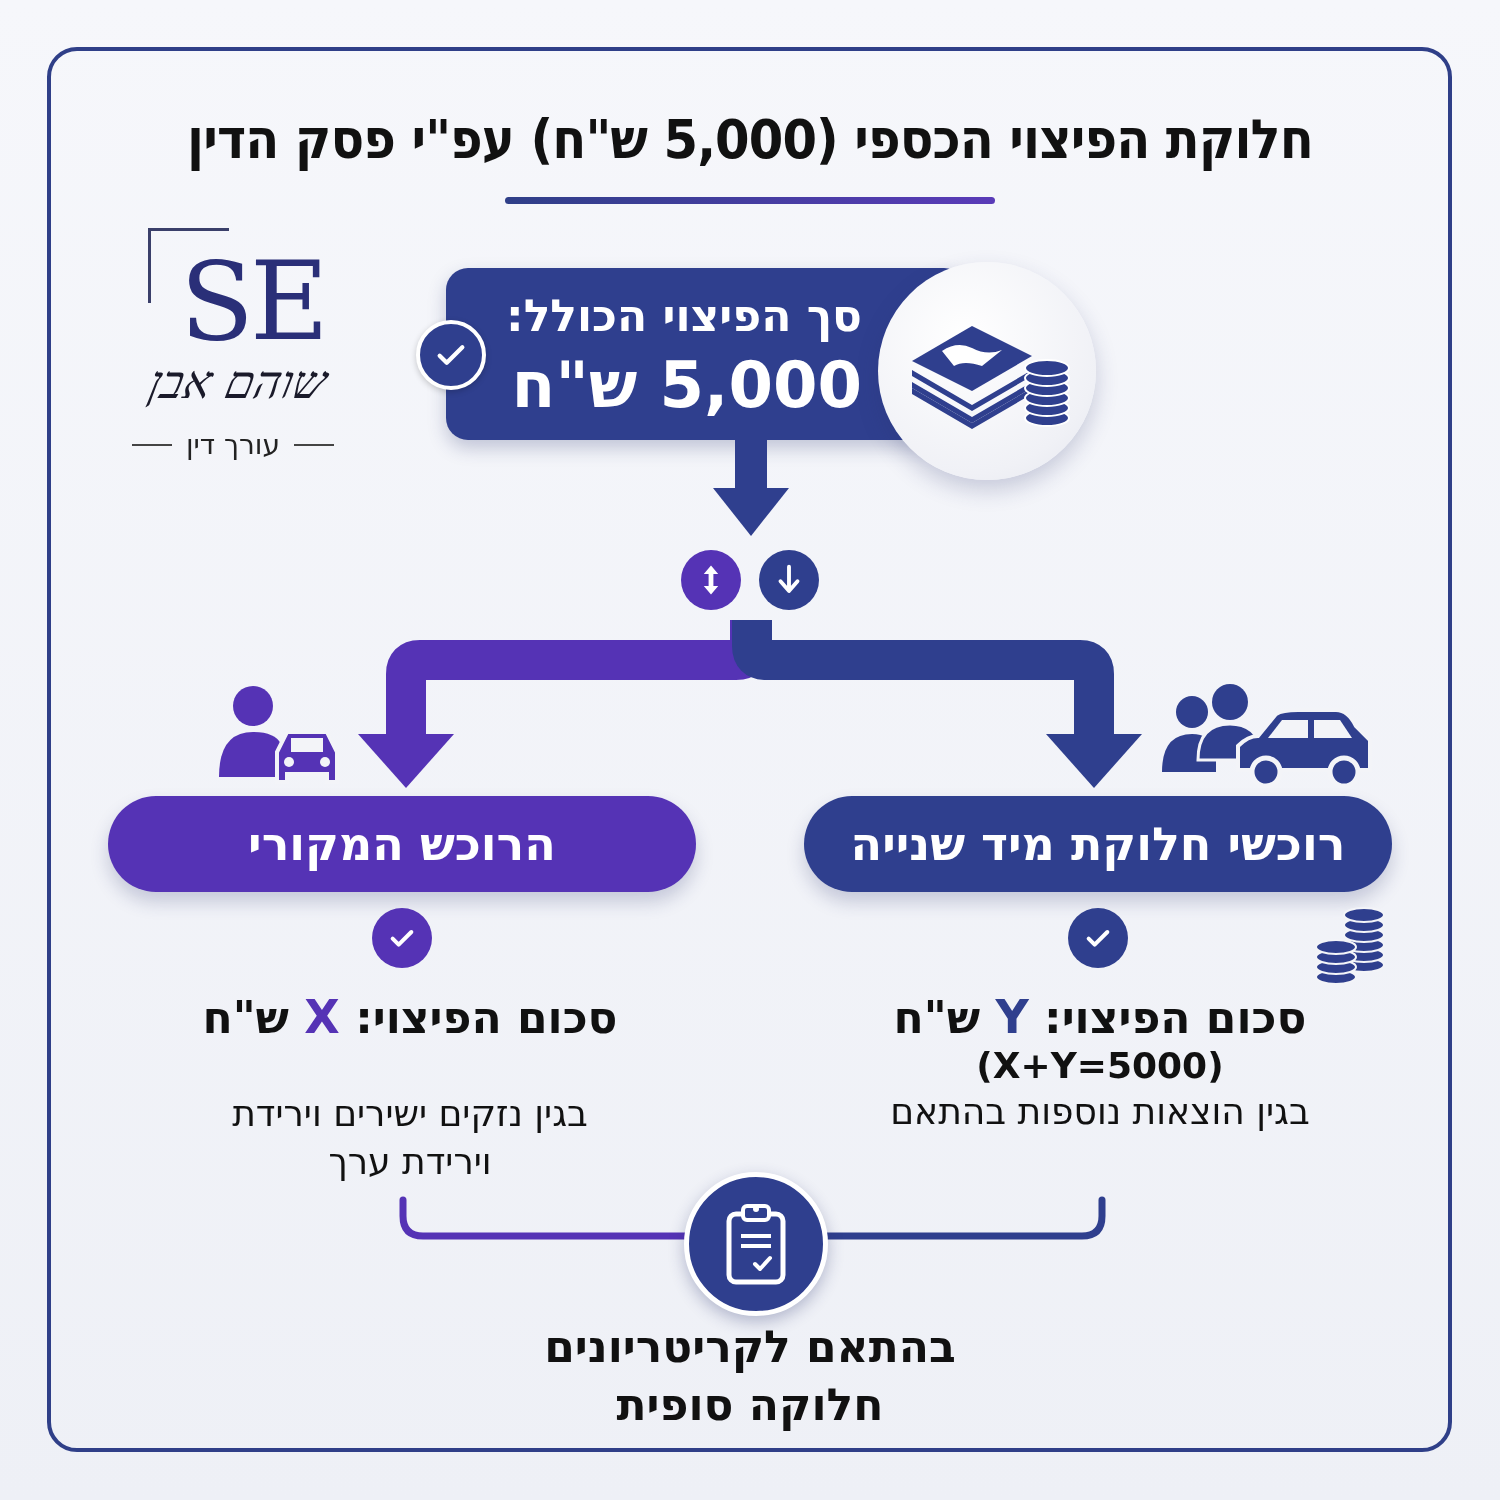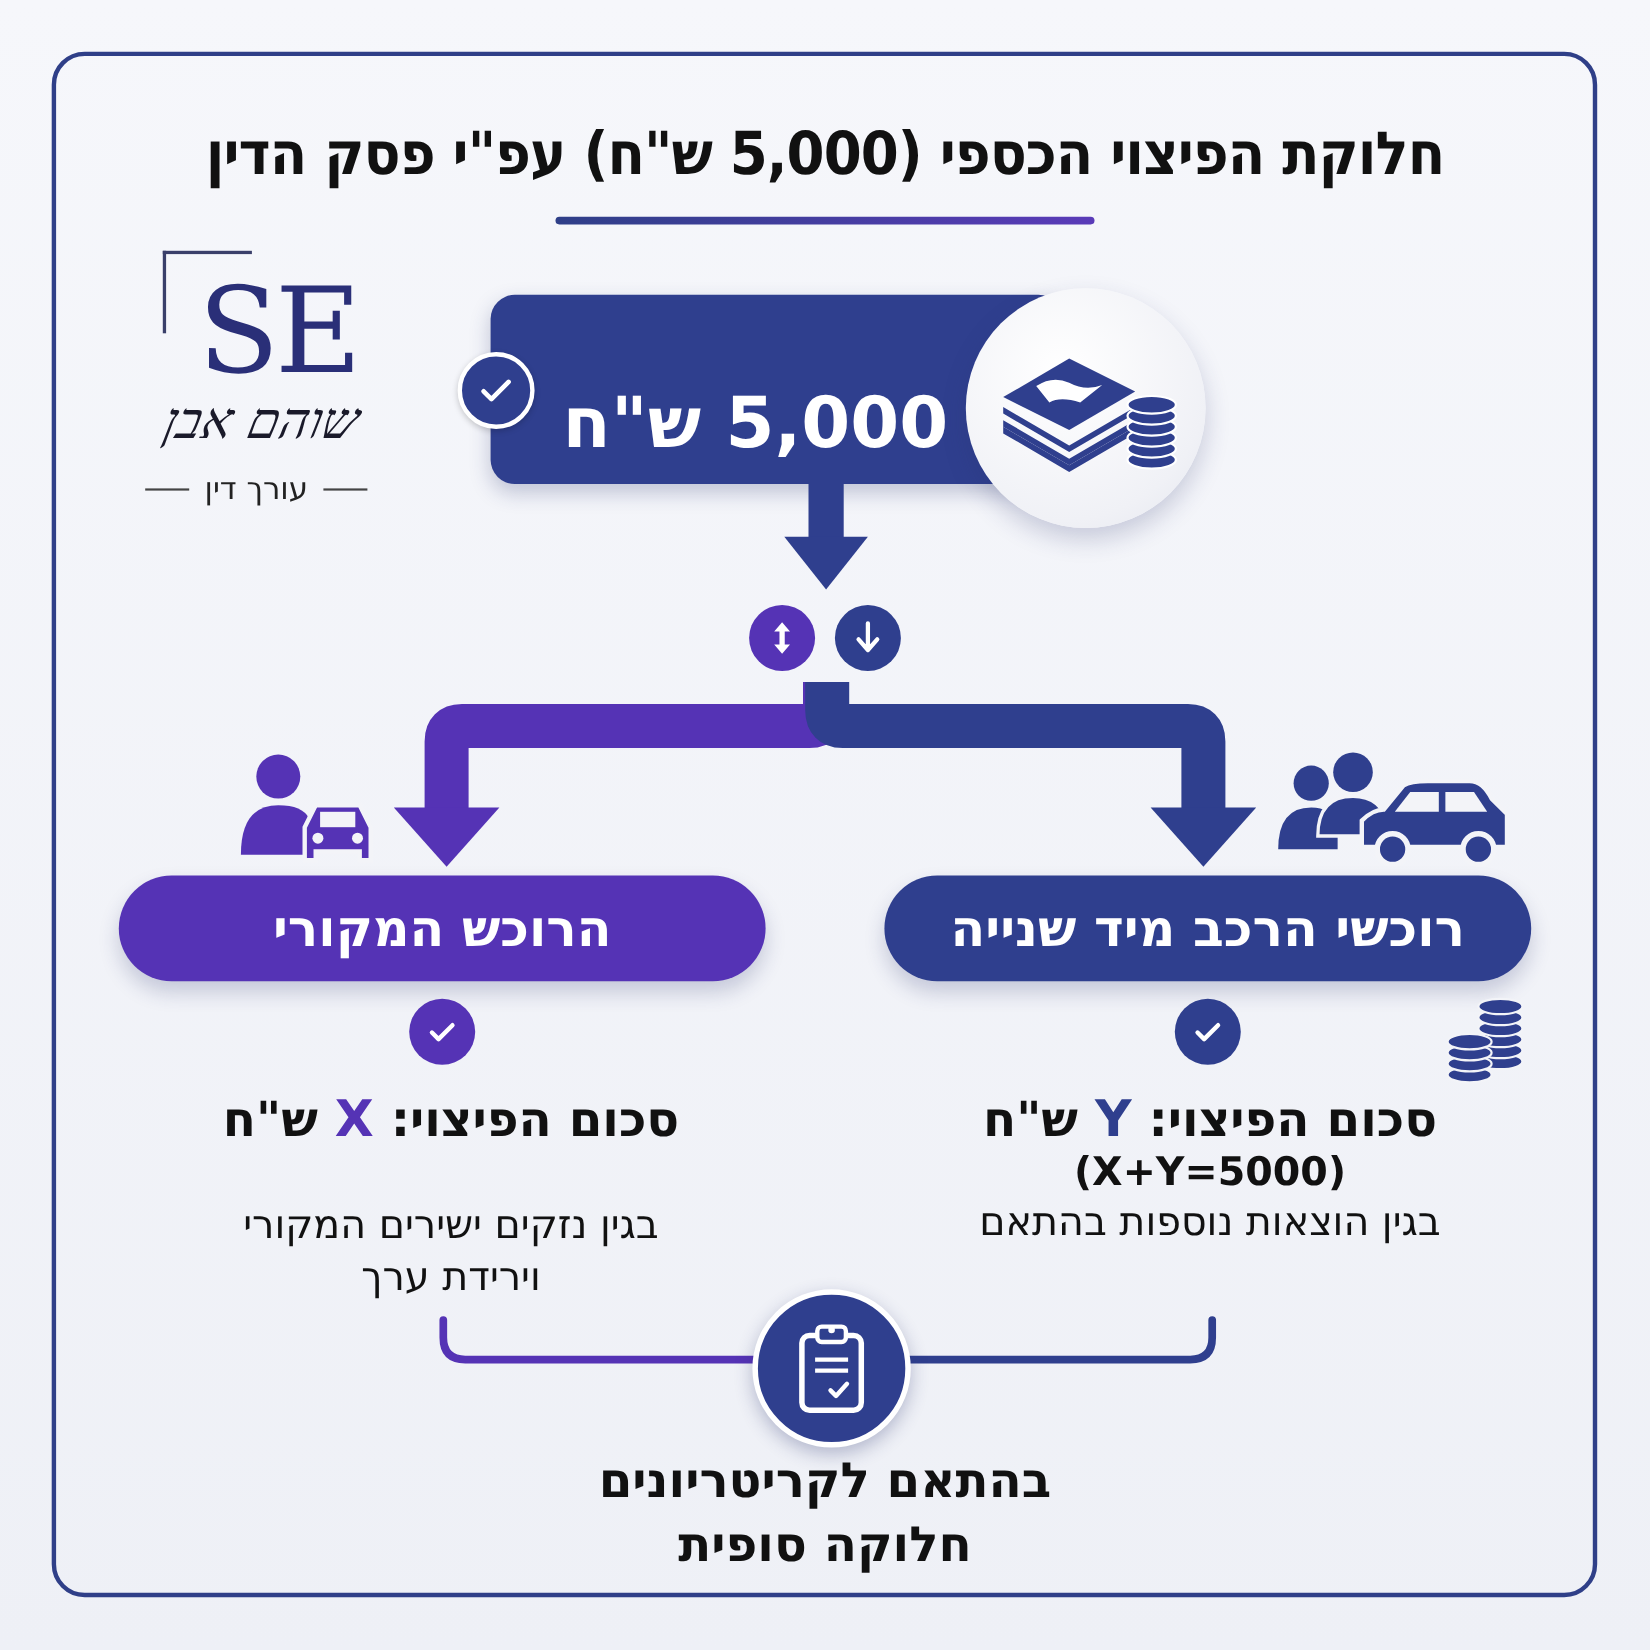--- a/index.html
+++ b/index.html
@@ -82,20 +82,21 @@
   <div class="logo-se">SE</div>
   <div class="logo-script">שוהם אבן</div>
   <div class="logo-sub">
     <div class="dash"></div>
     <span class="t">עורך דין</span>
     <div class="dash"></div>
   </div>
 </div>
 
 <div class="total-box">
+  <div class="total-label">סך הפיצוי הכולל:</div>
   <div class="total-value">5,000 ש"ח</div>
 </div>
 <div class="check-outline">
   <svg width="34" height="34" viewBox="0 0 24 24">
       <path d="M4 12.5l5 5L20 6.5" fill="none" stroke="#fff" stroke-width="3" stroke-linecap="round" stroke-linejoin="round"></path>
     </svg>
 </div>
 <div class="money-circle">
   <svg width="170" height="130" viewBox="0 0 170 130">
     <g fill="#2f3f8e">
@@ -159,21 +160,21 @@
   <path d="M124 40 L150 40 L150 58 L110 58 Z" fill="#f3f4f8"></path>
   <path d="M156 40 L182 40 L194 58 L156 58 Z" fill="#f3f4f8"></path>
   <circle cx="108" cy="92" r="14" fill="#2f3f8e" stroke="#f3f4f8" stroke-width="5"></circle>
   <circle cx="186" cy="92" r="14" fill="#2f3f8e" stroke="#f3f4f8" stroke-width="5"></circle>
 </svg>
 
 <div class="pill" style="left:108px; top:796px; width:588px; background:#5533b5;">
   <span>הרוכש המקורי</span>
 </div>
 <div class="pill" style="left:804px; top:796px; width:588px; background:#2f3f8e;">
-  <span>רוכשי הרכב מיד שנייה</span>
+  <span>רוכשי חלוקת מיד שנייה</span>
 </div>
 
 <div class="check-solid" style="left:372px; top:908px; background:#5533b5;">
   <svg width="32" height="32" viewBox="0 0 24 24">
       <path d="M5 12.5l4.5 4.5L19 7.5" fill="none" stroke="#fff" stroke-width="3" stroke-linecap="round" stroke-linejoin="round"></path>
     </svg>
 </div>
 <div class="check-solid" style="left:1068px; top:908px; background:#2f3f8e;">
   <svg width="32" height="32" viewBox="0 0 24 24">
       <path d="M5 12.5l4.5 4.5L19 7.5" fill="none" stroke="#fff" stroke-width="3" stroke-linecap="round" stroke-linejoin="round"></path>
@@ -194,21 +195,21 @@
       <ellipse cx="26" cy="42" rx="20" ry="7"></ellipse>
   </g>
 </svg>
 
 <div class="amount" style="left:150px; width:520px; top:990px;">
   <span>סכום הפיצוי:</span>
   <span class="var" style="color:#5533b5;">X</span>
   <span>ש"ח</span>
 </div>
 <div class="desc" style="left:150px; width:520px; top:1090px;">
-  <div>בגין נזקים ישירים המקורי</div>
+  <div>בגין נזקים ישירים וירידת</div>
   <div>וירידת ערך</div>
 </div>
 
 <div class="amount" style="left:840px; width:520px; top:990px;">
   <span>סכום הפיצוי:</span>
   <span class="var" style="color:#2f3f8e;">Y</span>
   <span>ש"ח</span>
 </div>
 <div class="formula" style="left:840px; width:520px; top:1045px;">(X+Y=5000)</div>
 <div class="desc" style="left:840px; width:520px; top:1088px;">

